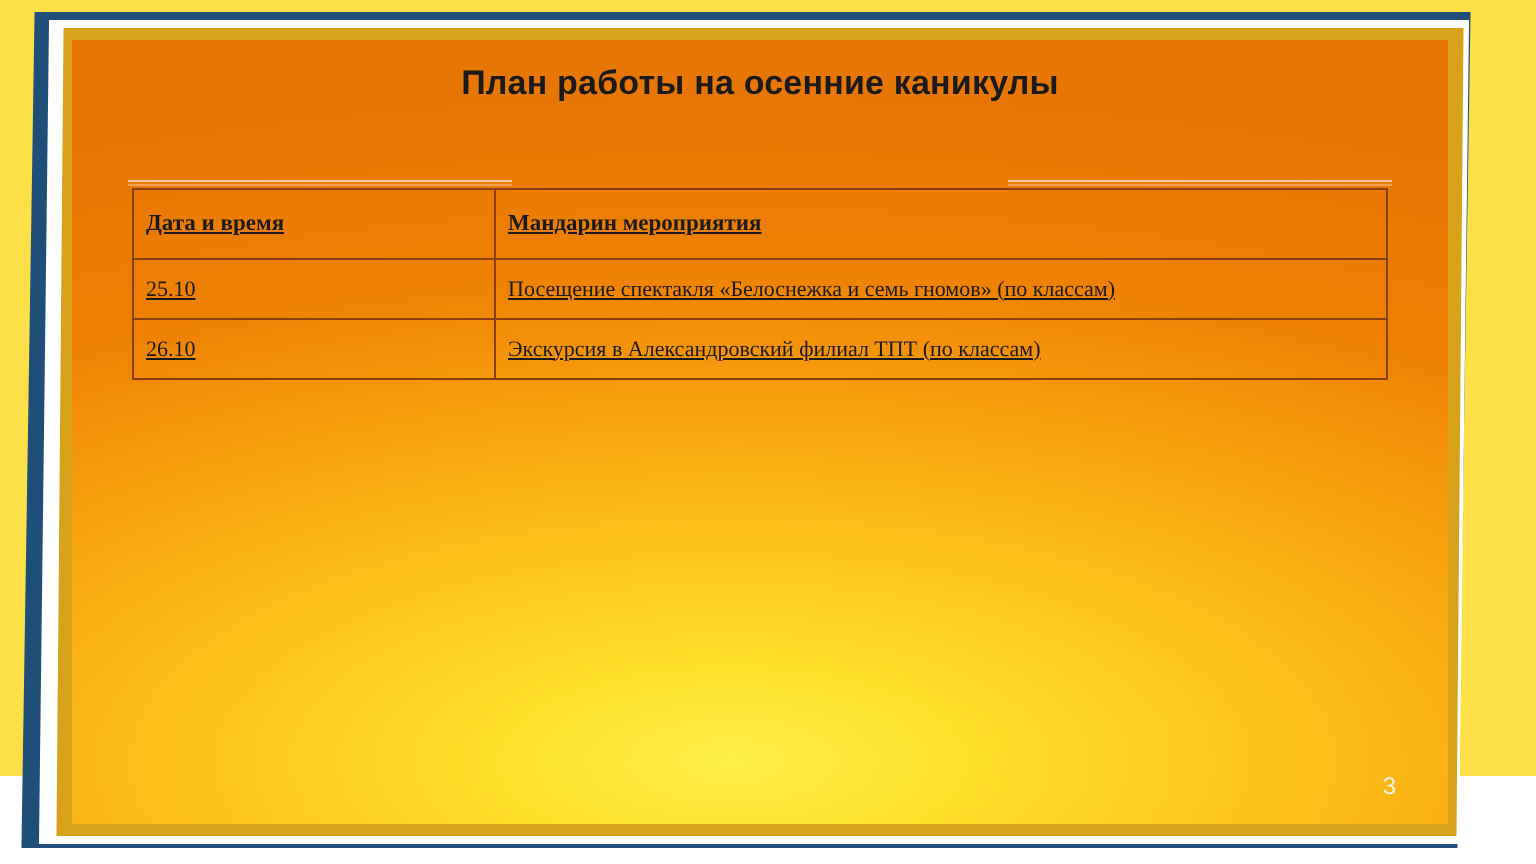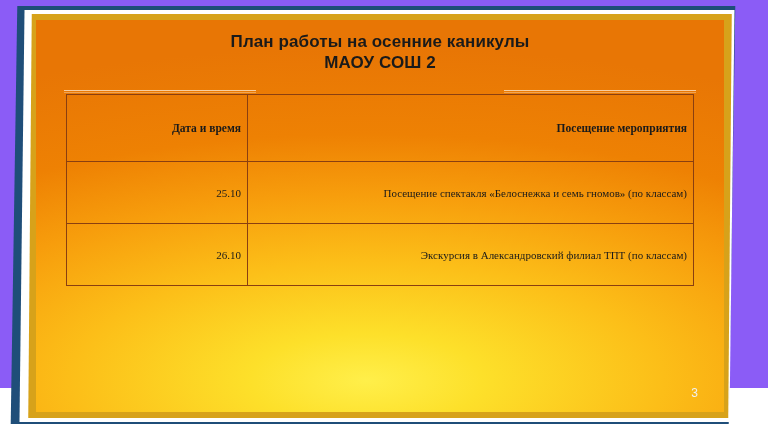--- a/index.html
+++ b/index.html
@@ -14,21 +14,21 @@
     font-family: "Liberation Serif", serif;
   }
 
   
   .slide {
     position: absolute;
     left: 0;
     top: 0;
     width: 768px;
     height: 388px;
-    background: #8b5cf6;
+    background: #fde047;
   }
 
   
   .frame-navy {
     position: absolute;
     left: 14px;
     top: 6px;
     width: 718px;
     height: 418px;
     background: #1f4e79;
@@ -101,23 +101,24 @@
   }
   table.plan {
     width: 100%;
     border-collapse: collapse;
     font-size: 11px;
     color: #1a1a1a;
   }
   table.plan th,
   table.plan td {
     border: 1px solid #8a3f10;
-    text-align: right;
+    text-align: left;
     vertical-align: middle;
-    padding: 20px 6px;
+    padding: 4px 6px;
+    text-decoration: underline;
   }
   table.plan th {
     font-weight: bold;
     font-size: 11.5px;
     height: 26px;
   }
   .col-date { width: 168px; }
   .row-tall td { height: 48px; }
   .row-norm td { height: 21px; }
   .two-line span { display: block; line-height: 17px; }
@@ -138,34 +139,33 @@
 <div class="slide">
 
   <div class="frame-navy"></div>
   <div class="frame-white"></div>
   <div class="frame-gold"></div>
 
   <div class="content">
 
     <div class="title-block">
       <span>План работы  на осенние каникулы</span>
-      <span class="title-line2">МАОУ СОШ 2</span>
     </div>
 
     <div class="flourish left"></div>
     <div class="flourish right"></div>
     <div class="flourish left dim"></div>
     <div class="flourish right dim"></div>
 
     <div class="table-wrap">
       <table class="plan">
         <thead>
           <tr>
             <th class="col-date">Дата и время</th>
-            <th>Посещение мероприятия</th>
+            <th>Мандарин мероприятия</th>
           </tr>
         </thead>
         <tbody>
           <tr class="row-norm">
             <td class="col-date">25.10</td>
             <td>Посещение спектакля «Белоснежка и семь гномов» (по классам)</td>
           </tr>
           <tr class="row-norm">
             <td class="col-date">26.10</td>
             <td>Экскурсия в Александровский филиал ТПТ (по классам)</td>

